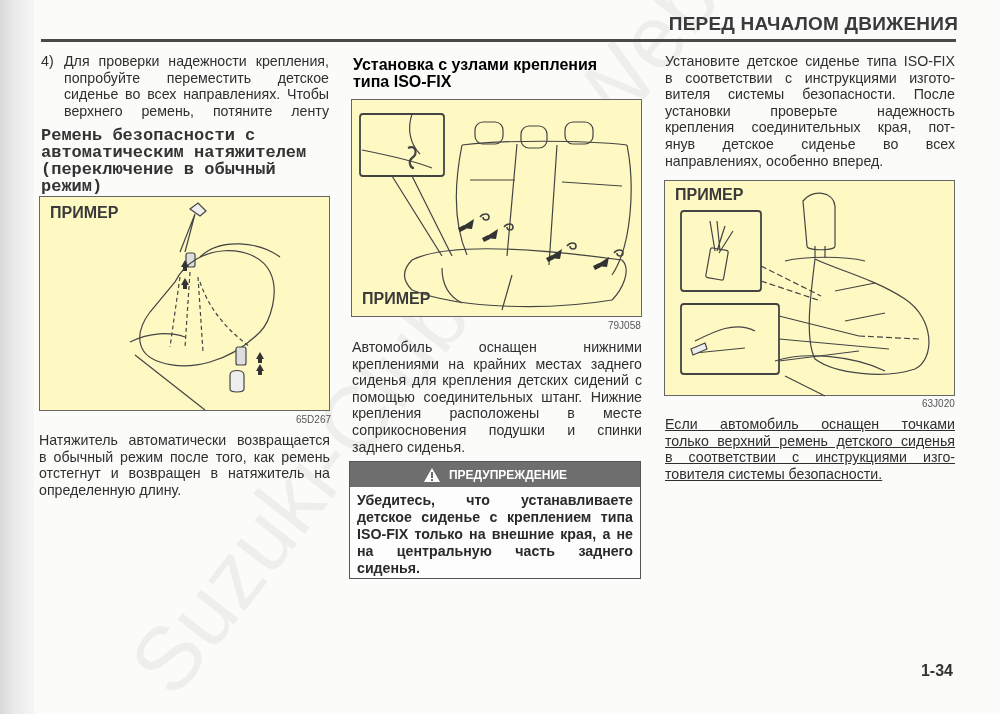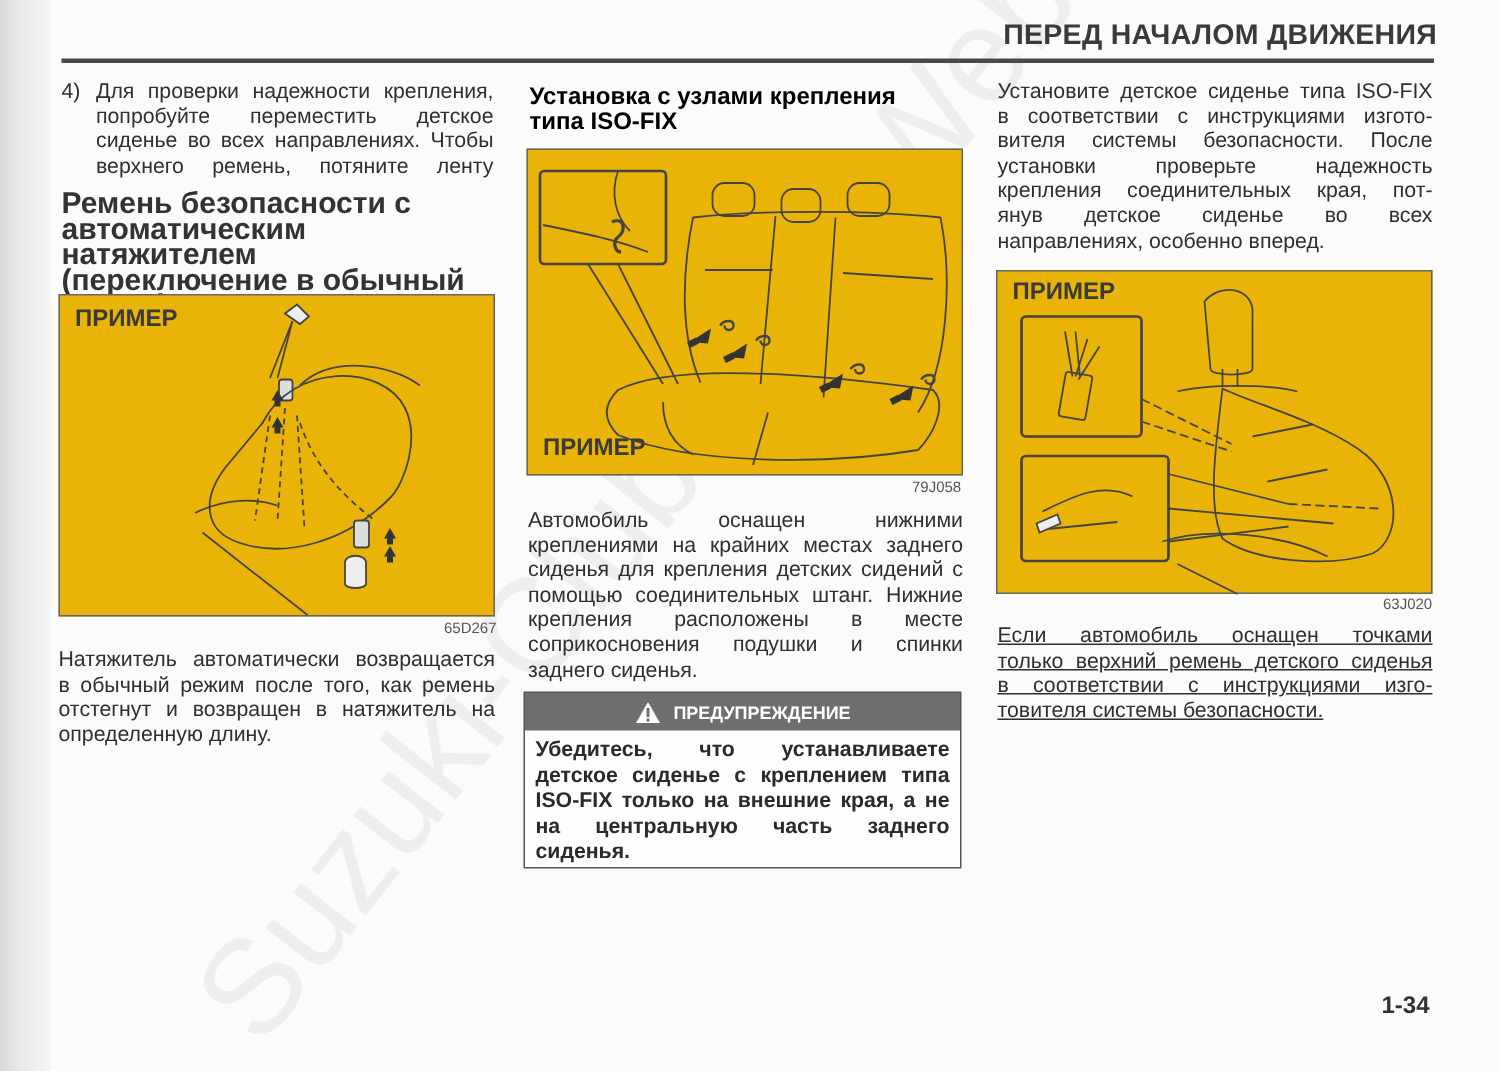--- a/index.html
+++ b/index.html
@@ -18,24 +18,24 @@
     font-size: 19px; font-weight: bold; color: #3a3a3a; letter-spacing: 0.2px;
   }
   .header-rule {
     position: absolute; left: 41px; top: 39px; width: 915px; height: 3px; background: #4a4a4a;
   }
   .col { position: absolute; font-size: 14.2px; line-height: 16.6px; }
   .jline { display: block; text-align: justify; text-align-last: justify; }
   .lline { display: block; }
   .item { position: relative; padding-left: 23px; }
   .item .num { position: absolute; left: 0; top: 0; }
-  .subhead { font-weight: bold; font-size: 20px; line-height: 16.8px; color: #333; }
+  .subhead { font-weight: bold; font-size: 17px; line-height: 16.8px; color: #333; font-family: Liberation Mono, monospace; }
   .section-title { font-weight: bold; font-size: 16px; line-height: 17px; color: #000000; }
   .figure {
-    position: absolute; border: 1.5px solid #666; background: #eab308; box-sizing: border-box;
+    position: absolute; border: 1.5px solid #666; background: #fef9c3; box-sizing: border-box;
   }
   .fig-label {
     position: absolute; font-weight: bold; font-size: 16px; color: #3a3a3a;
   }
   .fig-code {
     position: absolute; font-size: 10px; color: #555;
   }
   .figure svg { position: absolute; left: 0; top: 0; }
   .warning {
     position: absolute; left: 349px; top: 461px; width: 292px; height: 118px;

